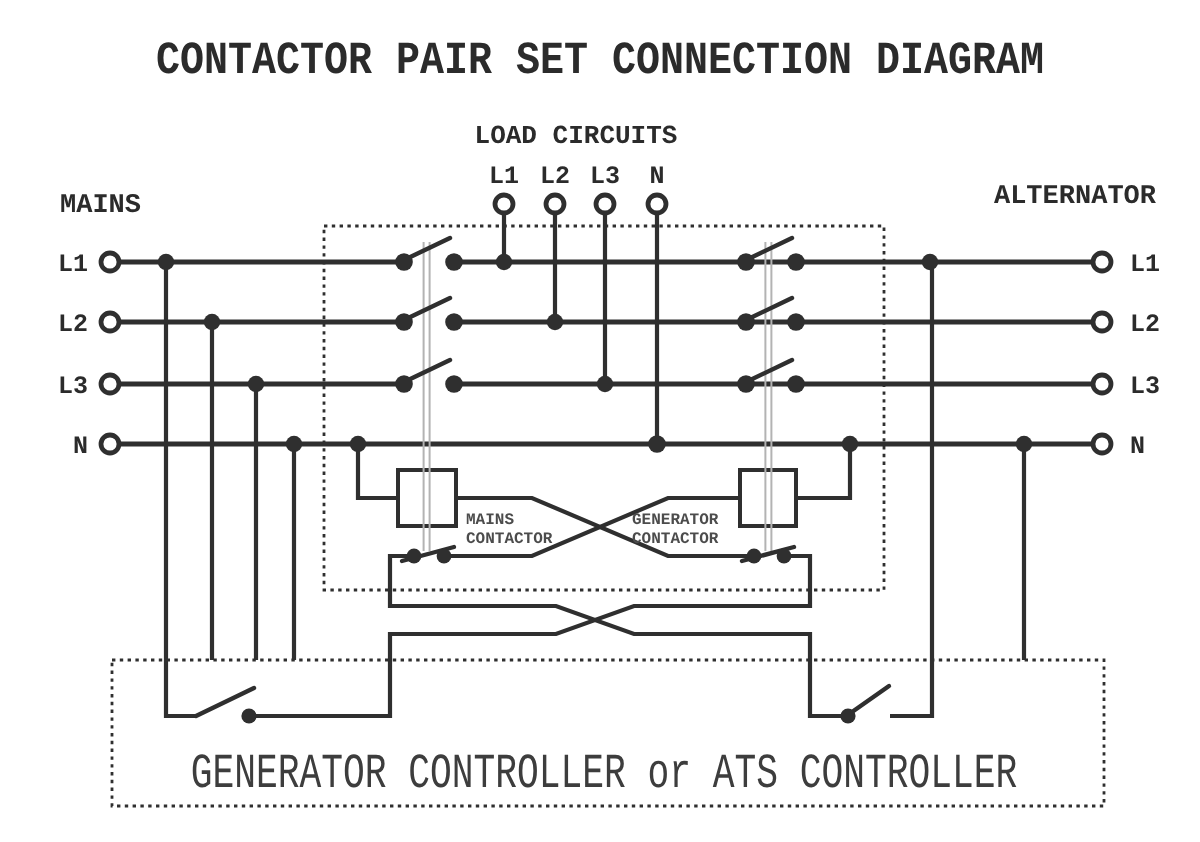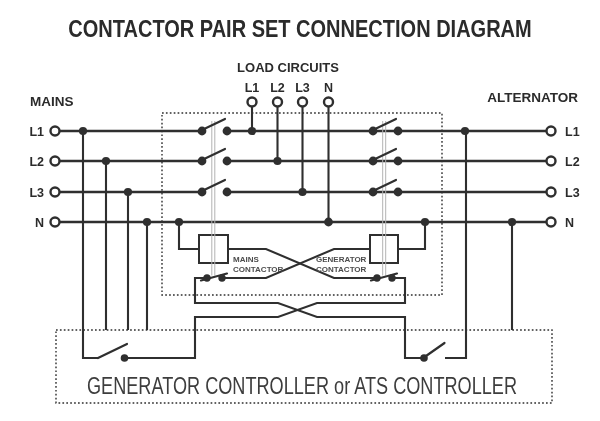--- a/index.html
+++ b/index.html
@@ -1,17 +1,17 @@
 <!DOCTYPE html>
 <html><head>
 <meta charset="utf-8">
 <style>
   html,body{margin:0;padding:0;background:#ffffff;}
   .stage{width:600px;height:421px;background:#ffffff;position:relative;overflow:hidden;
-         font-family:Liberation Sans, sans-serif;}
+         font-family:Liberation Mono, monospace;}
   svg{display:block;}
   .wire{stroke:#2f2f2f;stroke-width:2.1;fill:none;}
   .bus{stroke:#2f2f2f;stroke-width:2.4;fill:none;}
   .blade{stroke:#2f2f2f;stroke-width:2.2;fill:none;stroke-linecap:round;}
   .dotted{stroke:#2f2f2f;stroke-width:1.4;fill:none;stroke-dasharray:1.7 2.2;}
   .coilbox{fill:#ffffff;stroke:#2f2f2f;stroke-width:2;}
   .linkage{stroke:#b3b3b3;stroke-width:1;fill:none;}
   .dot{fill:#2f2f2f;stroke:none;}
   .term{fill:#ffffff;stroke:#2f2f2f;stroke-width:2.4;}
   .lbl{fill:#2b2b2b;font-weight:bold;font-size:12.5px;}

